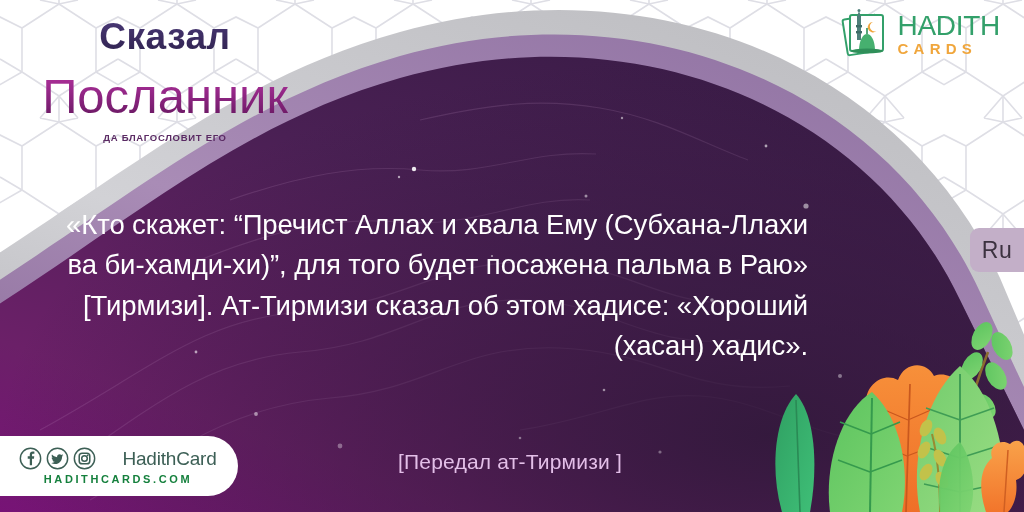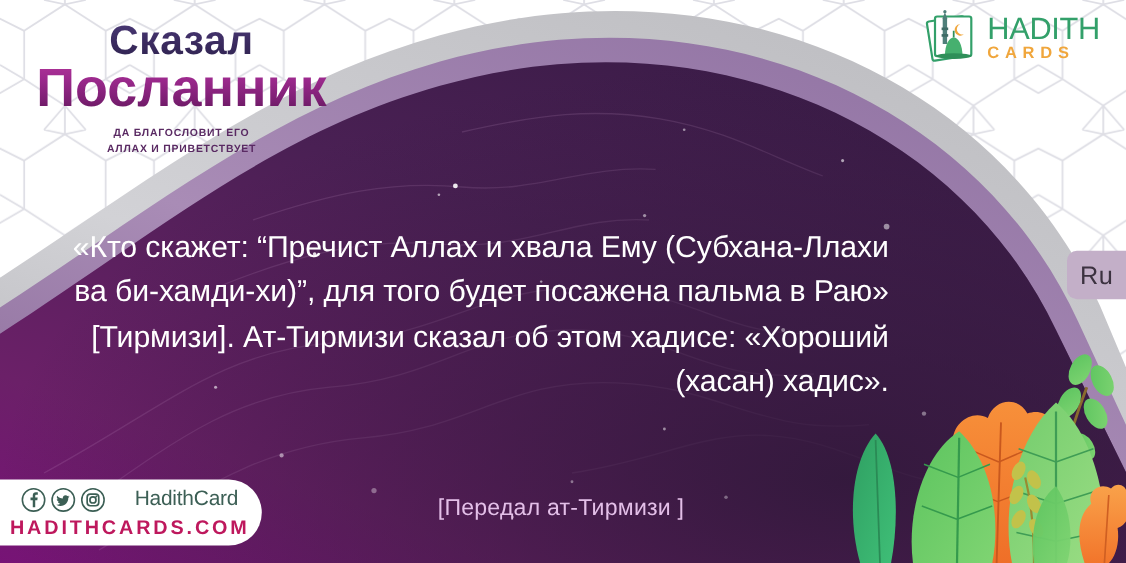--- a/index.html
+++ b/index.html
@@ -50,23 +50,23 @@
     font-weight: bold;
     letter-spacing: 0.5px;
     line-height: 1;
     background: linear-gradient(180deg, #4b3a78 0%, #3a2a5e 60%, #2f2450 100%);
     -webkit-background-clip: text;
     background-clip: text;
     color: transparent;
   }
   .headline .l2 {
     font-size: 49px;
-    font-weight: bold;
+    font-weight: normal;
     line-height: 1.02;
-    margin-top: 1px;
+    margin-top: 17px;
     background: linear-gradient(180deg, #b1339a 0%, #9d2a8e 30%, #7c1f73 70%, #5d1457 100%);
     -webkit-background-clip: text;
     background-clip: text;
     color: transparent;
   }
   .headline .l3 {
     font-size: 45px;
     font-weight: bold;
     line-height: 1.02;
     background: linear-gradient(180deg, #b1339a 0%, #9d2a8e 30%, #7c1f73 70%, #5d1457 100%);
@@ -175,22 +175,22 @@
     gap: 4px;
   }
   .footer-row1 .handle {
     margin-left: 22px;
     font-size: 19px;
     color: #3c5f55;
     letter-spacing: -0.2px;
   }
   .footer-row2 {
     margin-top: 3px;
-    font-size: 18px;
-    color: #be185d;
+    font-size: 11px;
+    color: #15803d;
     letter-spacing: 2.6px;
     font-weight: bold;
   }
 
   
   .foliage { position: absolute; right: 0; bottom: 0; z-index: 8; pointer-events: none; }
 </style>
 </head>
 <body>
 
@@ -281,21 +281,20 @@
       <circle cx="622" cy="118" r="1.2" opacity="0.5"></circle>
       <circle cx="840" cy="376" r="2.0" opacity="0.4"></circle>
     </g>
   </svg>
 
   <div class="headline">
     <div class="l1">Сказал</div>
     <div class="l2">Посланник</div>
     <div class="sub">
       <div>ДА БЛАГОСЛОВИТ ЕГО</div>
-      <div>АЛЛАХ И ПРИВЕТСТВУЕТ</div>
     </div>
   </div>
 
   <div class="brand">
     <svg width="54" height="52" viewBox="0 0 54 52">
       <g>
         <rect x="8" y="9" width="34" height="36" rx="2" fill="#ffffff" stroke="#33a06a" stroke-width="2" transform="rotate(-9 25 27)"></rect>
         <rect x="13" y="7" width="33" height="36" rx="2" fill="#ffffff" stroke="#33a06a" stroke-width="2"></rect>
 
         <rect x="20" y="8" width="4" height="24" fill="#4f7f7a"></rect>

